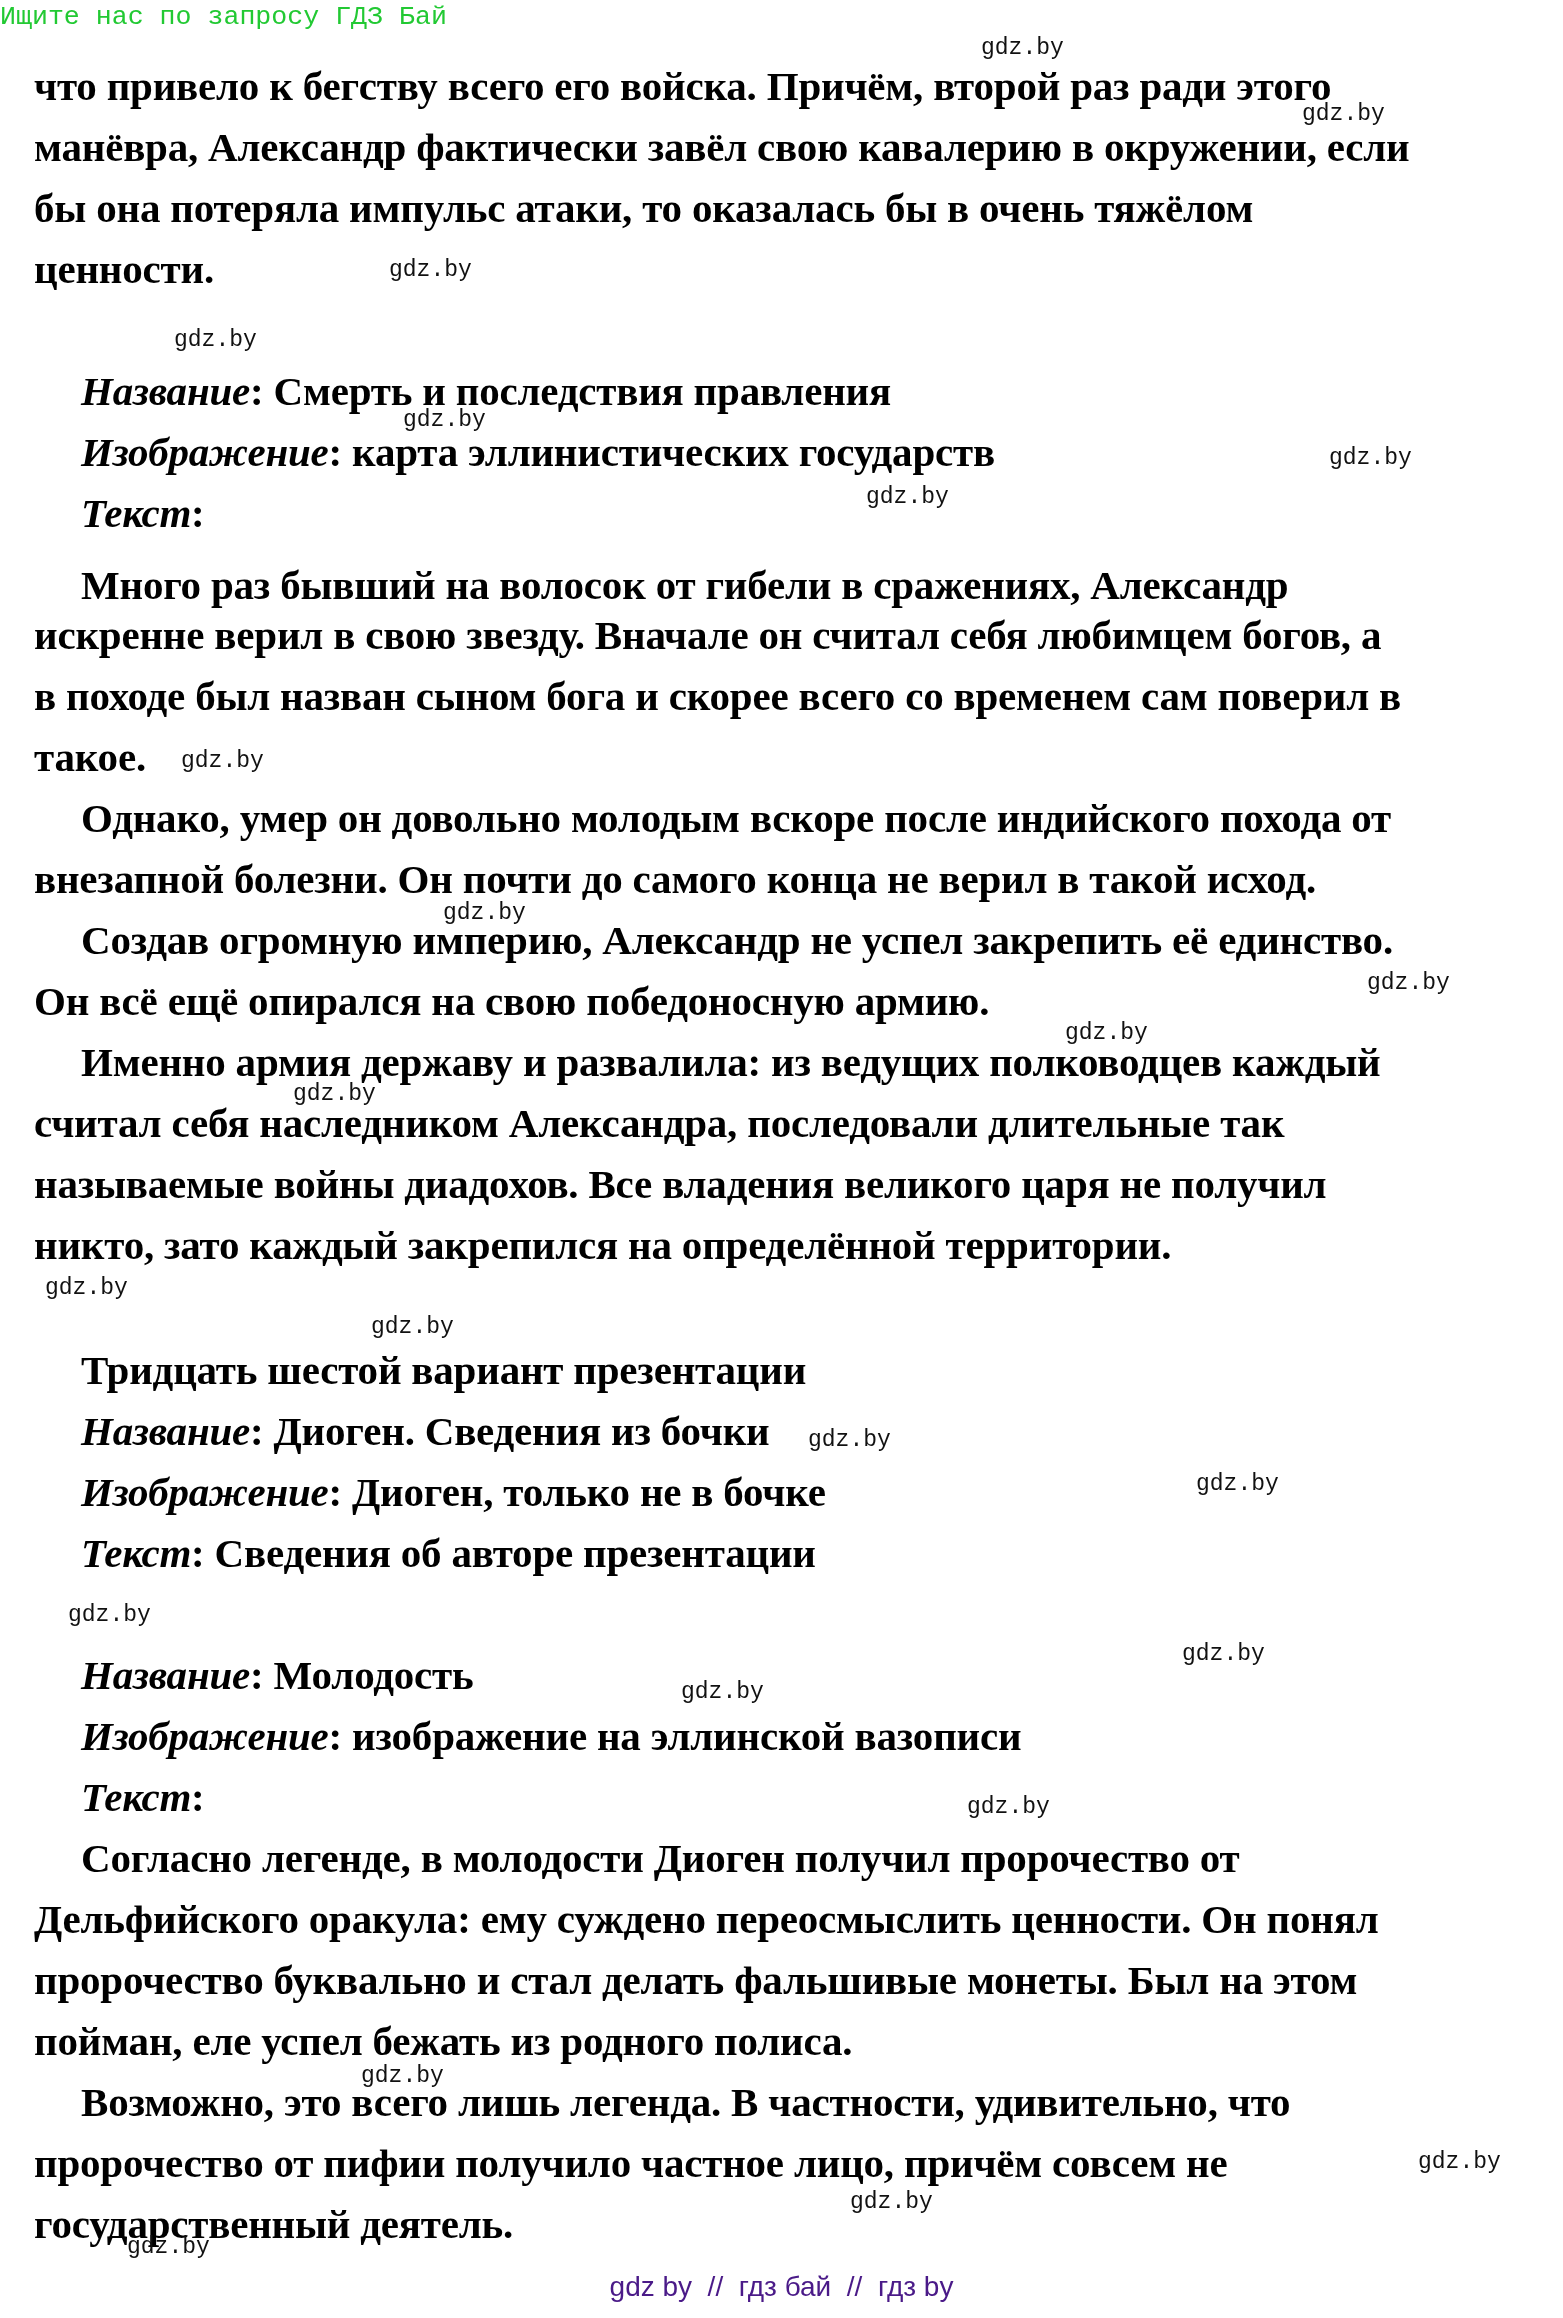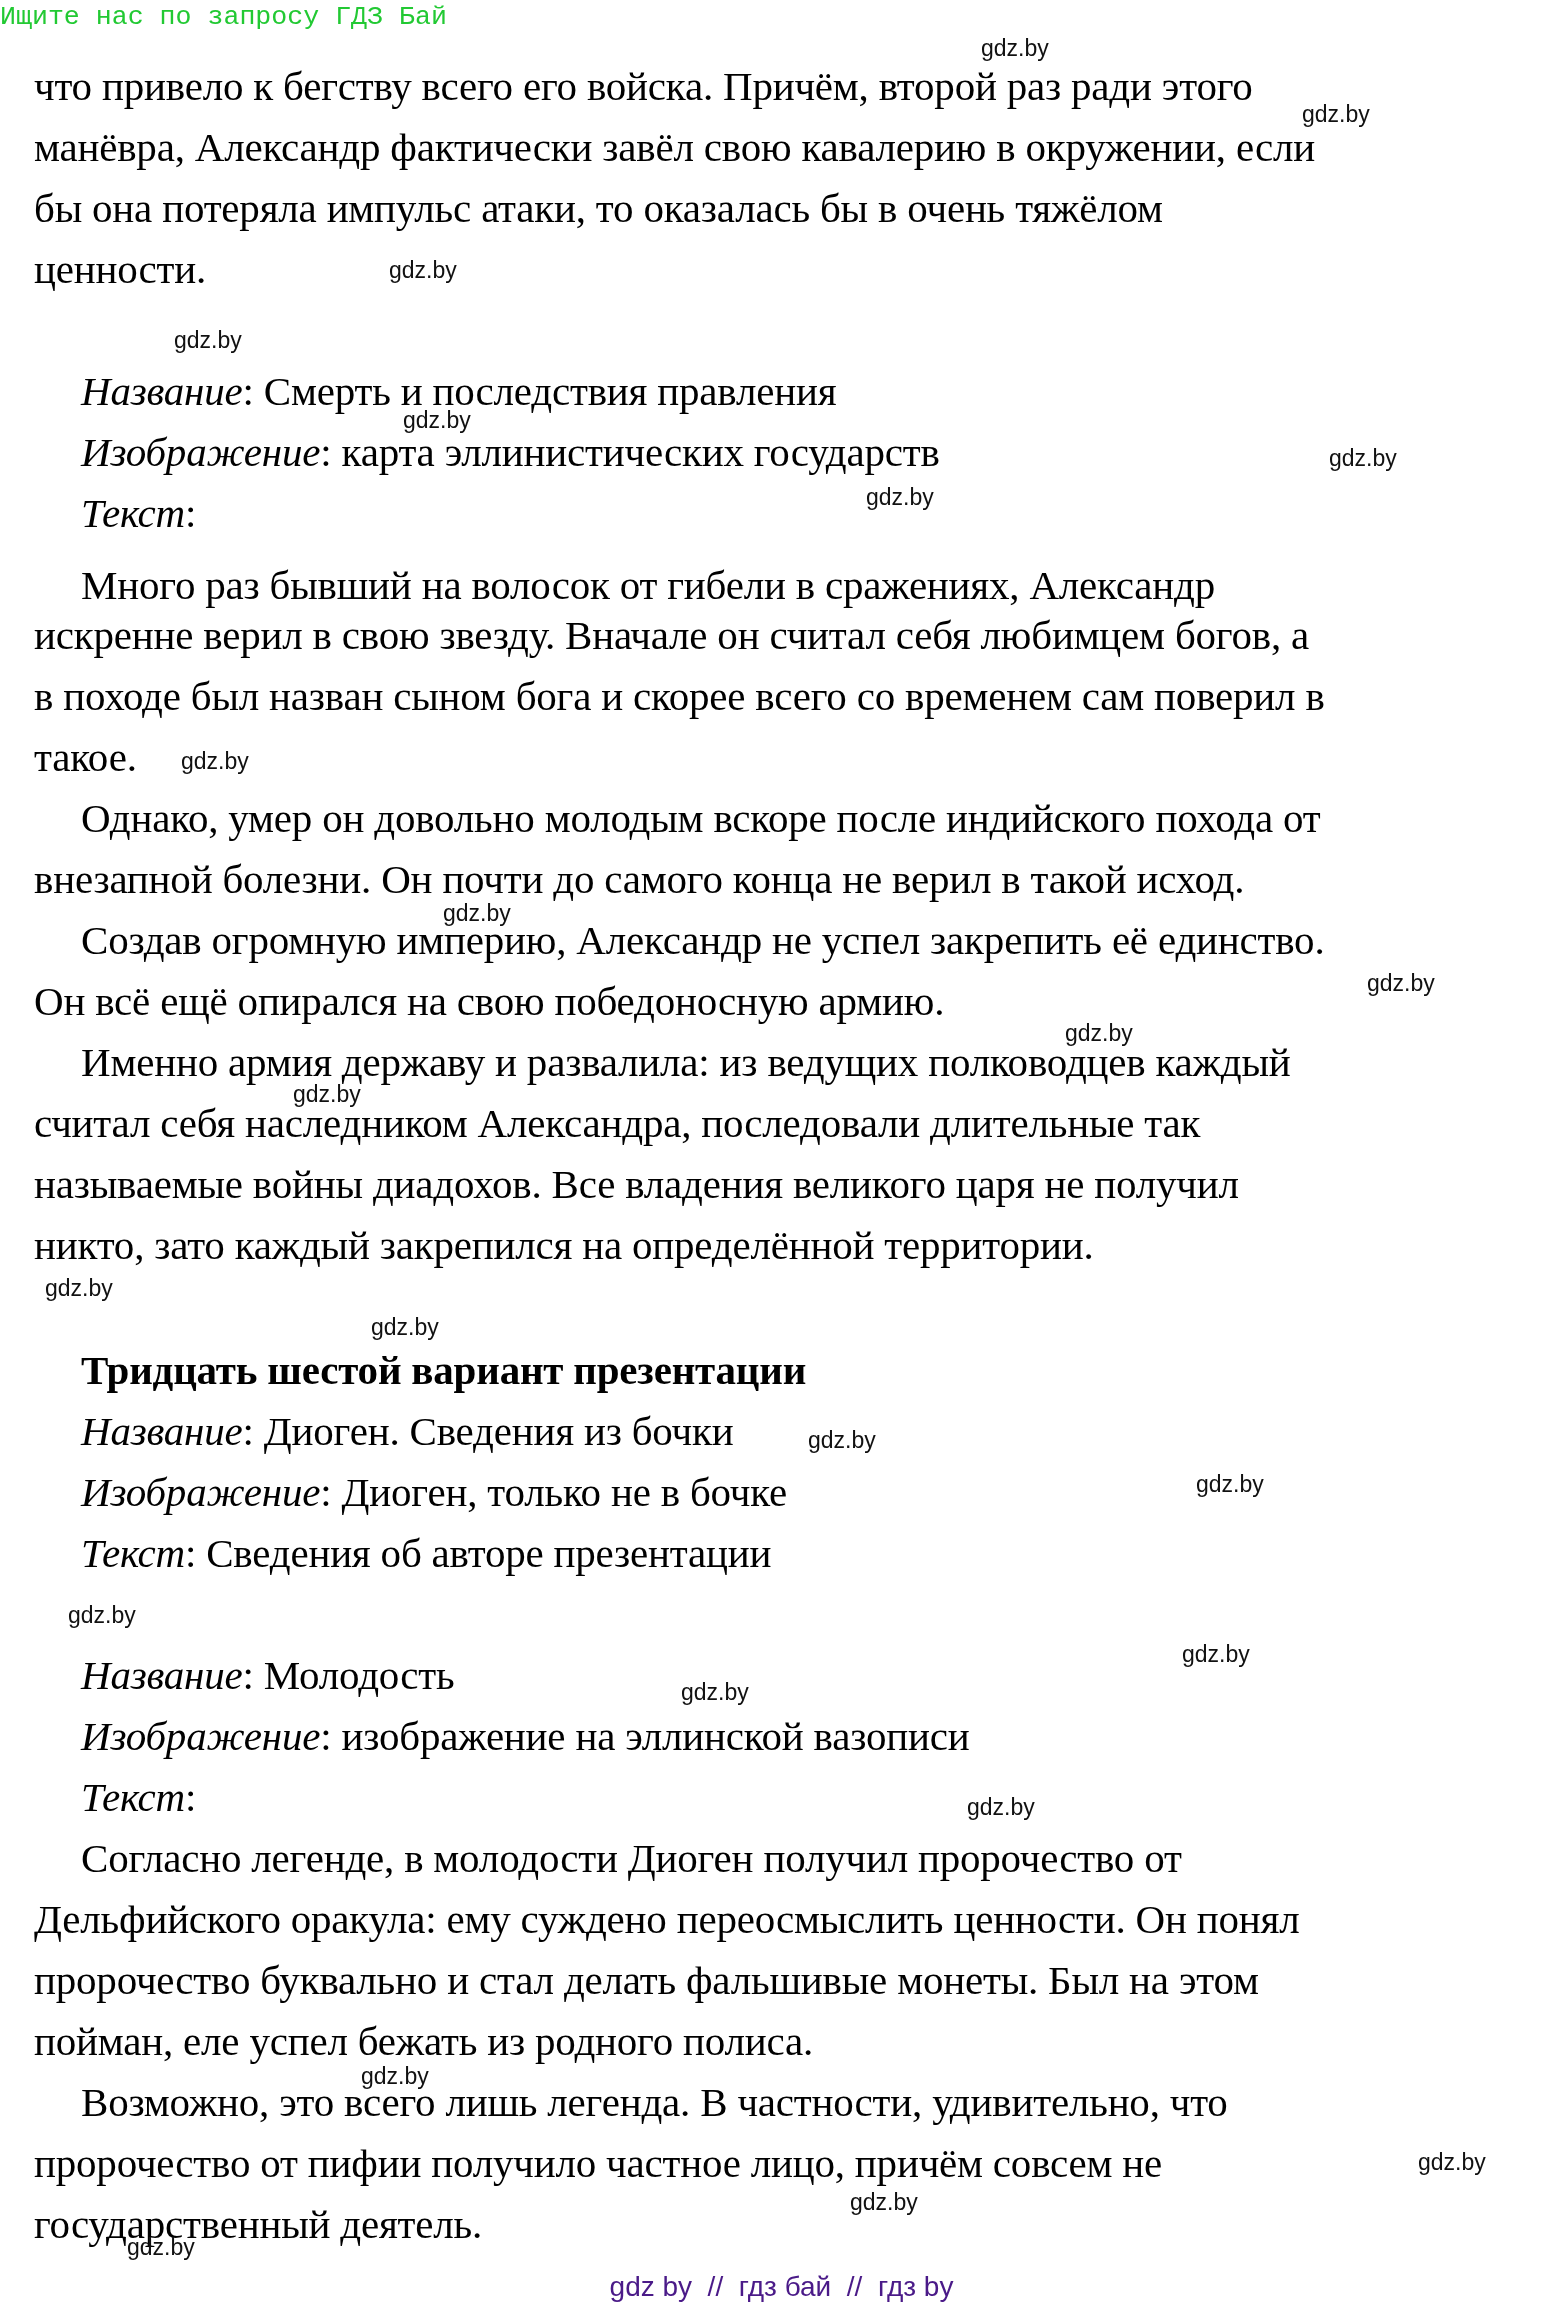--- a/index.html
+++ b/index.html
@@ -2,25 +2,25 @@
 <html style="font-size:12.5px"><head>
 <meta charset="utf-8">
 <style>
   html, body { margin:0; padding:0; background:#ffffff; }
   body { width:1563px; height:2319px; position:relative; overflow:hidden; }
   .hdr { position:absolute; top:1.6px; left:0; width:1392px; text-align:left;
          font-family:Liberation Mono, monospace; font-size:26.6px; color:#22c933; line-height:31px; }
   .ftr { position:absolute; top:2315px; left:0; width:1563px; text-align:center; transform:translateY(-44px);
          font-family:"Liberation Sans", sans-serif; font-size:28px; color:#4a1a88; line-height:31px; white-space:pre; }
   .ln { position:absolute; left:34px; font-family:"Liberation Serif", serif; font-size:41px; color:#000;
-        line-height:50px; white-space:nowrap; letter-spacing:-0.2px; }
+        line-height:50px; white-space:nowrap; letter-spacing:-0.2px;font-weight:bold; }
   .ind { left:81px; }
   .lbl { font-style:italic; }
   .h { font-weight:bold; }
-  .wm { position:absolute; font-family:Liberation Sans, sans-serif; font-size:23px; color:#111;
+  .wm { position:absolute; font-family:Liberation Mono, monospace; font-size:23px; color:#111;
         line-height:25px; white-space:nowrap; }
 </style>
 </head>
 <body>
 
 <div class="hdr">Ищите нас по запросу ГДЗ Бай</div>
 
 <div class="ln" style="top:61px">что привело к бегству всего его войска. Причём, второй раз ради этого</div>
 <div class="ln" style="top:122px">манёвра, Александр фактически завёл свою кавалерию в окружении, если</div>
 <div class="ln" style="top:183px">бы она потеряла импульс атаки, то оказалась бы в очень тяжёлом</div>

